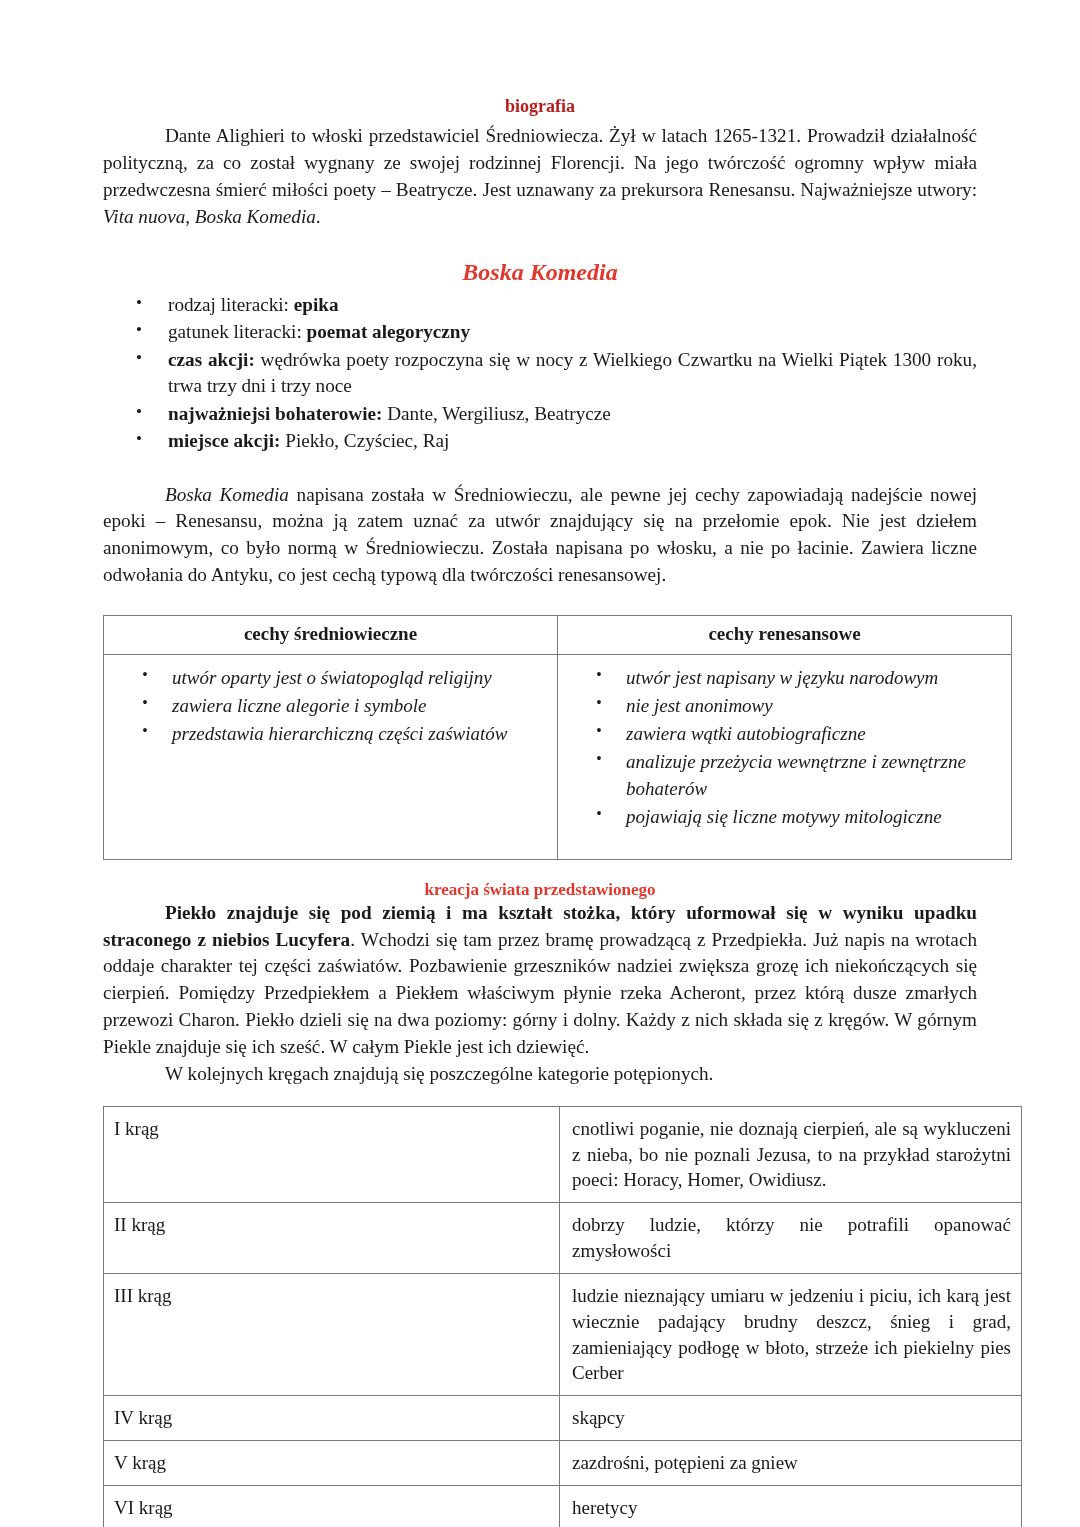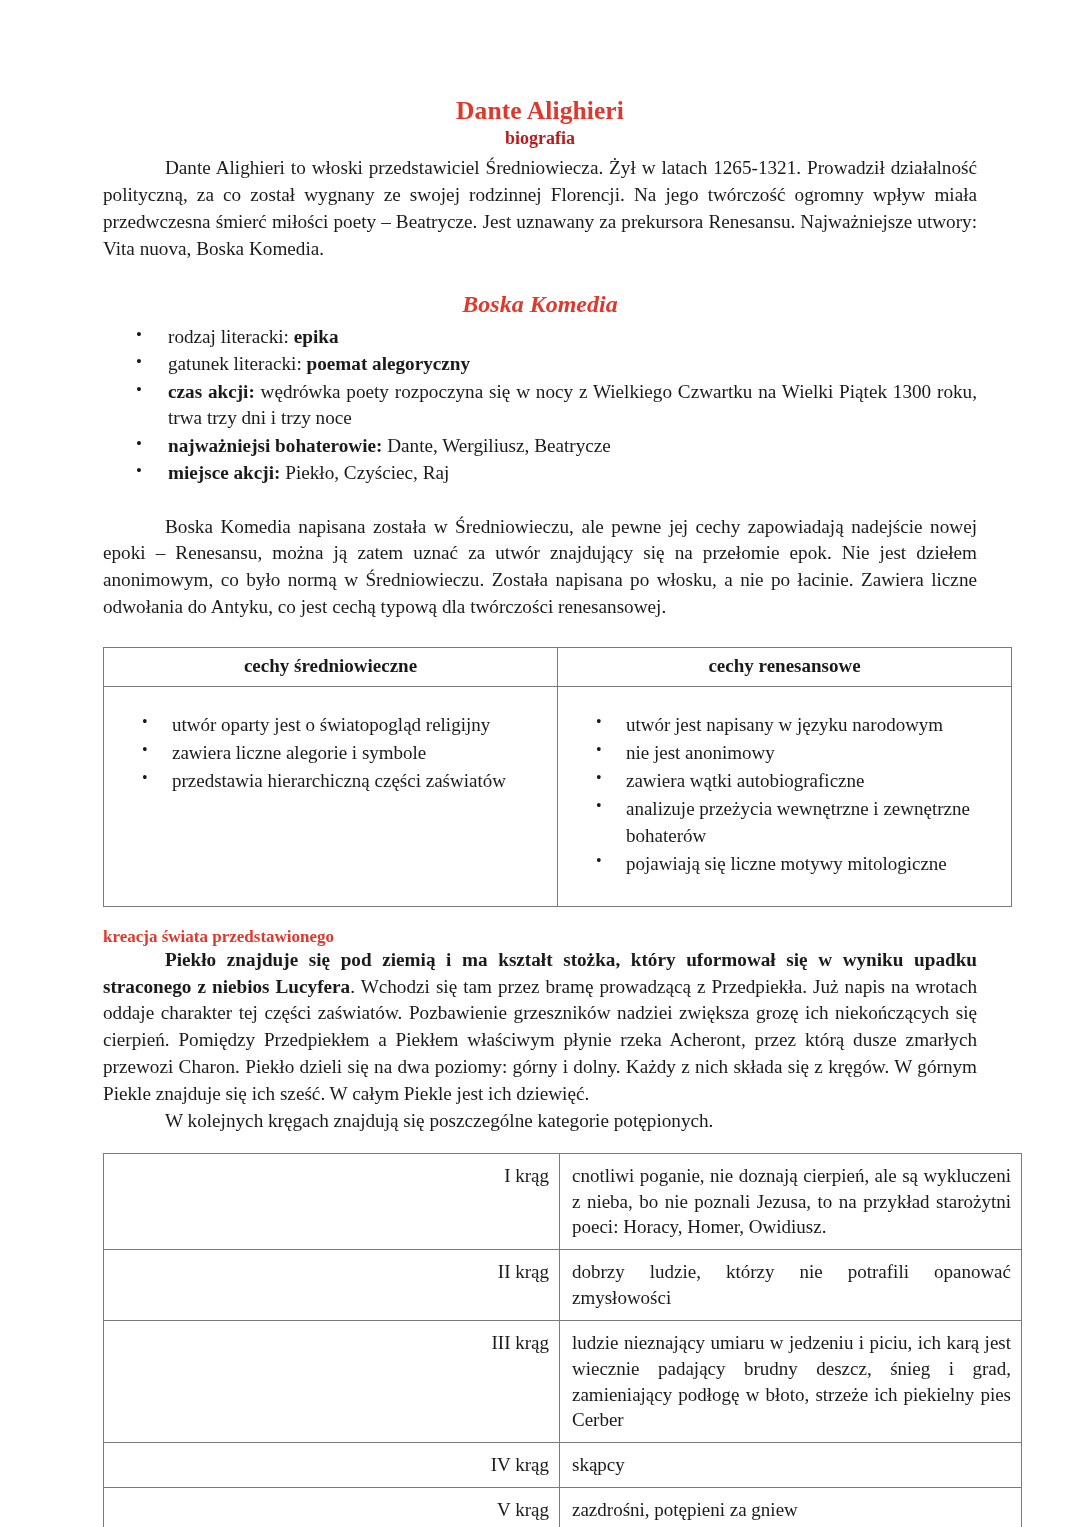--- a/index.html
+++ b/index.html
@@ -47,35 +47,35 @@
     font-weight: bold;
     font-style: italic;
     color: #e0382c;
     text-align: center;
     margin: 28px 0 6px 0;
   }
   .section-heading {
     font-size: 17px;
     font-weight: bold;
     color: #e0382c;
-    text-align: left;
+    text-align: center;
     margin: 20px 0 0 0;
   }
 
   
   p.para {
     font-size: 19.2px;
     line-height: 1.40;
     text-align: justify;
     margin: 0;
     text-indent: 62px;
     hyphens: none;
   }
   p.para + p.para { margin-top: 0; }
-  .it { }
+  .it { font-style: italic; }
   .bd { font-weight: bold; }
 
   
   ul.blist {
     list-style: none;
     margin: 0;
     padding: 0;
   }
   ul.blist > li {
     position: relative;
@@ -111,61 +111,61 @@
   }
   
   #table-features th {
     text-align: center;
     font-weight: bold;
     padding: 5px 8px 7px 8px;
     font-size: 19px;
   }
   #table-features .cell-list {
     list-style: none;
-    margin: 19px 0 6px 0;
+    margin: 4px 0 6px 0;
     padding: 0;
+    font-style: italic;
   }
   #table-features .cell-list li {
     position: relative;
     padding-left: 58px;
     line-height: 1.42;
     margin-bottom: 1px;
   }
   #table-features .cell-list li::before {
     content: "\2022";
     position: absolute;
     left: 28px;
     top: -1px;
     font-size: 16px;
   }
   #table-features td { padding-bottom: 22px; }
 
   
   #table-circles td.circle-name {
-    text-align: right;
+    text-align: left;
     padding-top: 9px;
     padding-bottom: 9px;
   }
   #table-circles td.circle-desc {
     text-align: justify;
     padding-top: 9px;
     padding-bottom: 9px;
     padding-left: 12px;
     padding-right: 10px;
   }
   .spacer-18 { height: 18px; }
   .spacer-26 { height: 26px; }
 </style>
 </head>
 <body>
 
 <div class="page">
   <div class="content">
 
-    <h1 class="doc-title">Dante Alighieri</h1>
     <div class="subtitle">biografia</div>
 
     <p class="para"><span>Dante Alighieri to włoski przedstawiciel Średniowiecza. Żył w latach 1265-1321. Prowadził działalność polityczną, za co został wygnany ze swojej rodzinnej Florencji. Na jego twórczość ogromny wpływ miała przedwczesna śmierć miłości poety – Beatrycze. Jest uznawany za prekursora Renesansu. Najważniejsze utwory: </span><span class="it">Vita nuova</span><span>, </span><span class="it">Boska Komedia</span><span>.</span></p>
 
     <h2 class="work-title">Boska Komedia</h2>
 
     <ul class="blist">
       <li><span>rodzaj literacki: </span><span class="bd">epika</span></li>
       <li><span>gatunek literacki: </span><span class="bd">poemat alegoryczny</span></li>
       <li><span class="bd">czas akcji: </span><span>wędrówka poety rozpoczyna się w nocy z Wielkiego Czwartku na Wielki Piątek 1300 roku, trwa trzy dni i trzy noce</span></li>

